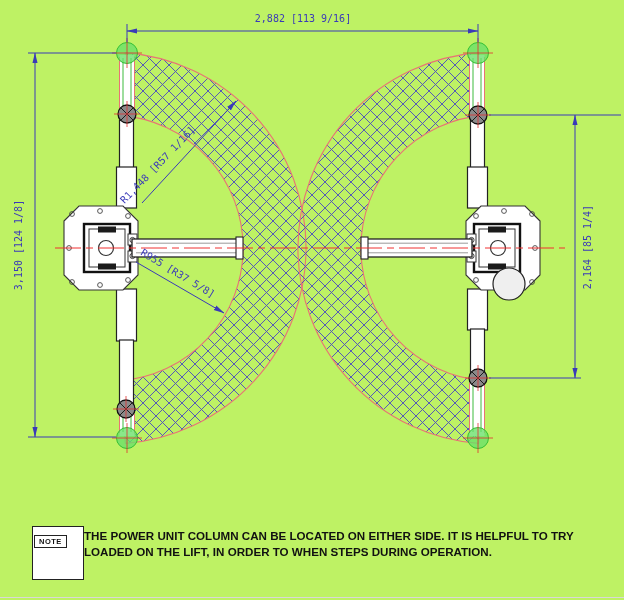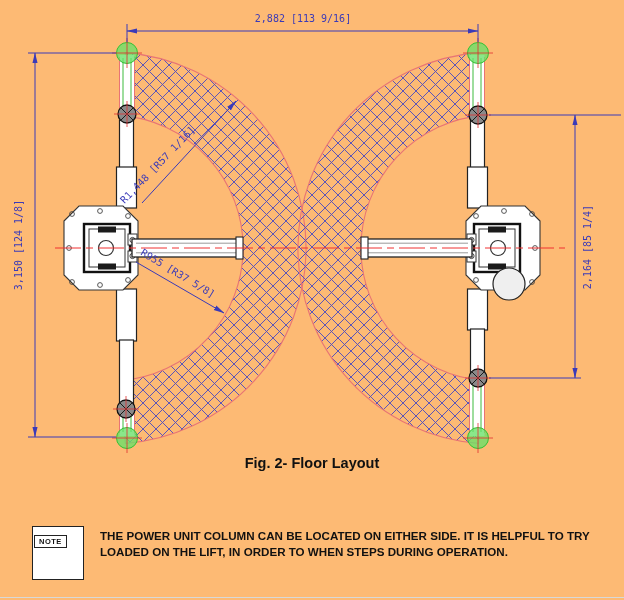--- a/index.html
+++ b/index.html
@@ -1,26 +1,26 @@
 <!DOCTYPE html>
 <html><head>
 <meta charset="utf-8">
 <style>
   html,body{margin:0;padding:0;background:#fff;}
-  #stage{position:relative;width:624px;height:600px;background:#fdba74;overflow:hidden;
+  #stage{position:relative;width:624px;height:600px;background:#bef264;overflow:hidden;
          font-family:"Liberation Sans",sans-serif;}
   #drawing{position:absolute;left:0;top:0;}
   .dimtext{font-family:"DejaVu Sans Mono",monospace;font-size:10px;fill:#3a3ab8;letter-spacing:0px;}
   #caption{position:absolute;left:0;top:455px;width:624px;text-align:center;
            font-size:14.5px;font-weight:bold;color:#111;}
   #note-row{position:absolute;left:32px;top:526px;width:575px;display:flex;align-items:flex-start;}
   #note-box{width:50px;height:52px;border:1.2px solid #222;background:#fff;flex:0 0 auto;}
   #note-label{display:inline-block;border:1px solid #222;font-size:7.5px;font-weight:bold;
               letter-spacing:.5px;padding:1px 4px 1px 4px;margin:8px 0 0 1px;color:#111;}
-  #note-text{margin-left:16px;padding-top:2px;}
+  #note-text{margin-left:0;padding-top:2px;}
   .note-line{font-size:11.6px;font-weight:bold;color:#111;line-height:15.6px;white-space:nowrap;}
   #bottom-rule{position:absolute;left:0;top:597px;width:624px;height:1px;background:#d8d8d8;}
 </style>
 </head>
 <body>
 
 <div id="stage">
 
 <svg id="drawing" width="624" height="510" viewBox="0 0 624 510">
   <defs>
@@ -214,21 +214,20 @@
   <g>
     <line x1="142" y1="203" x2="236" y2="101" stroke="#3a3ab8" stroke-width="1" marker-end="url(#arrow)"></line>
     <text class="dimtext" x="163" y="166" text-anchor="middle" transform="rotate(-46 163 170)">R1,448 [R57 1/16]</text>
   </g>
   <g>
     <line x1="136" y1="262" x2="224" y2="313" stroke="#3a3ab8" stroke-width="1" marker-end="url(#arrow)"></line>
     <text class="dimtext" x="175" y="276" text-anchor="middle" transform="rotate(31 175 278)">R955 [R37 5/8]</text>
   </g>
 </svg>
 
-<div id="caption">Fig. 2- Floor Layout</div>
 
 <div id="note-row">
   <div id="note-box">
     <span id="note-label">NOTE</span>
   </div>
   <div id="note-text">
     <div class="note-line">THE POWER UNIT COLUMN CAN BE LOCATED ON EITHER SIDE. IT IS HELPFUL TO TRY</div>
     <div class="note-line">LOADED ON THE LIFT, IN ORDER TO WHEN STEPS DURING OPERATION.</div>
   </div>
 </div>

